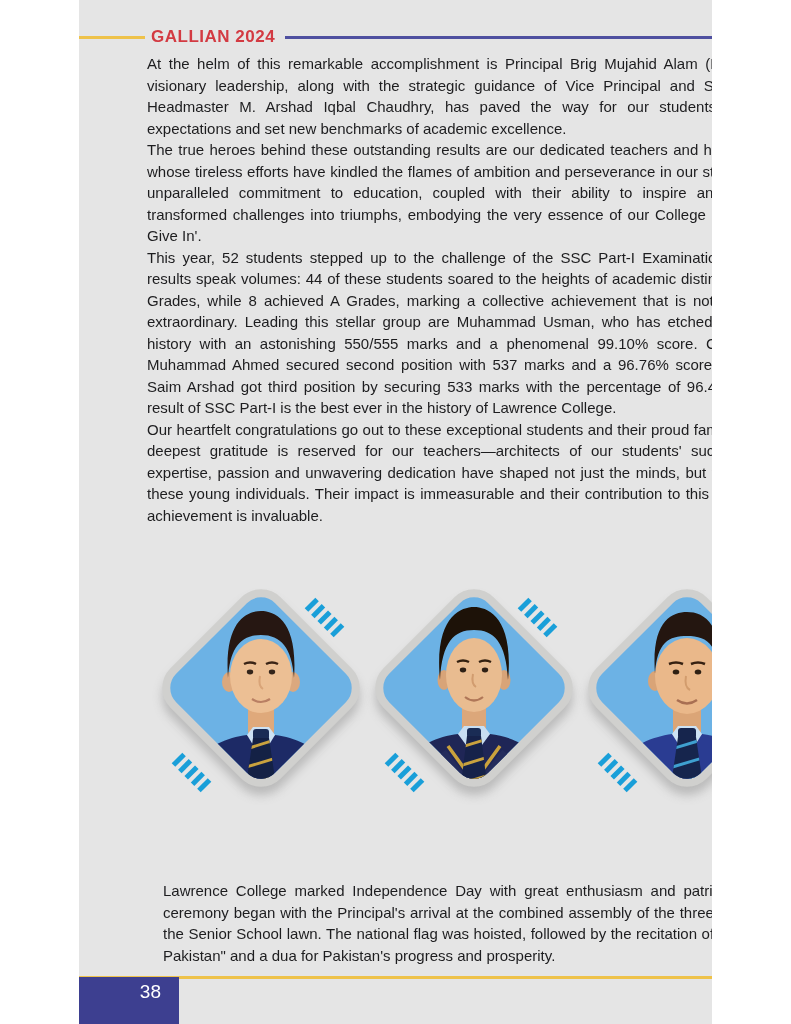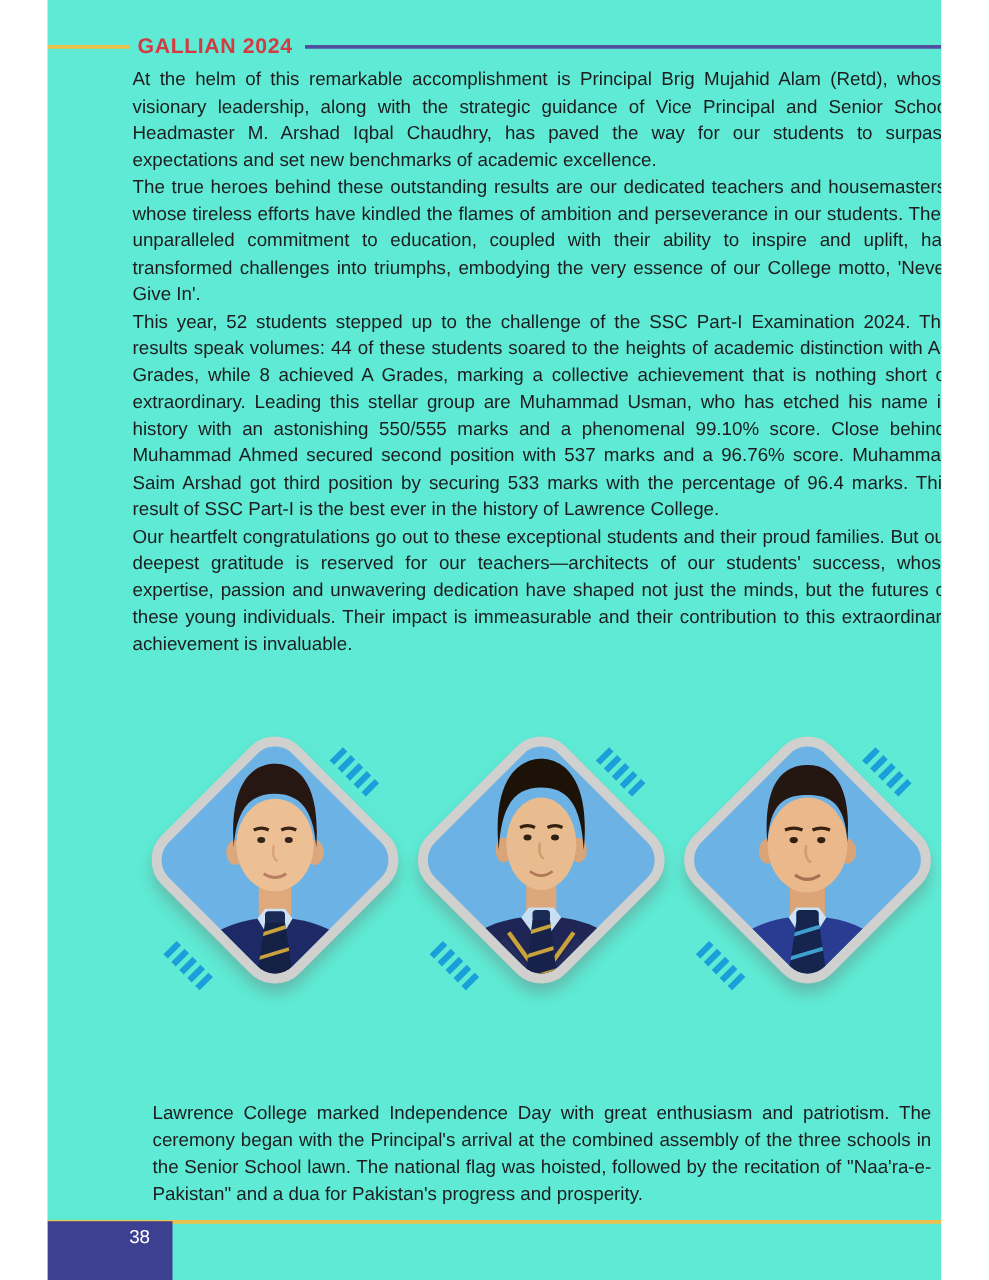--- a/index.html
+++ b/index.html
@@ -1,19 +1,19 @@
 <!DOCTYPE html>
 <html><head>
 <meta charset="utf-8">
 <style>
   html,body{margin:0;padding:0;background:#ffffff;}
   .page{
     position:relative;
-    width:715px;height:1024px;
-    background:#5eead4;
+    width:633px;height:1024px;
+    background:#e5e5e5;
     overflow:hidden;
     font-family:"Liberation Sans", sans-serif;
     margin:0 auto;
   }
 
   
   .header-rule-left{position:absolute;left:0;top:36px;width:66px;height:3px;background:#eec24a;}
   .header-title{
     position:absolute;left:72px;top:27px;
     color:#d33a42;font-size:17px;font-weight:bold;letter-spacing:.5px;
@@ -68,21 +68,21 @@
     position:absolute;left:68px;top:864px;width:655px;
     color:#1d1d1f;font-size:15px;line-height:21.5px;text-align:justify;
   }
   .section-body p{margin:16px;}
 
   
   .footer-rule{position:absolute;left:0;right:0;top:976px;height:3px;background:#eec24a;}
   .page-badge{
     position:absolute;left:0;top:977px;width:100px;height:47px;
     background:#3d3f90;color:#ffffff;
-    font-size:15px;text-align:right;
+    font-size:19px;text-align:right;
     box-sizing:border-box;padding:4px 18px 0 0;
   }
 </style>
 </head>
 <body>
 
 <div class="page">
 
   <div class="header-rule-left"></div>
   <div class="header-title">GALLIAN 2024</div>

